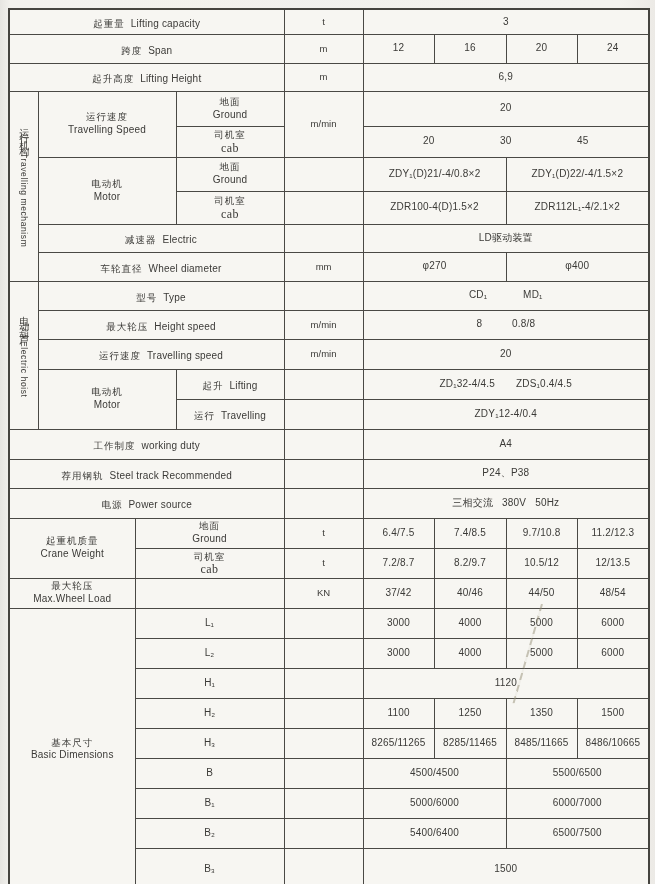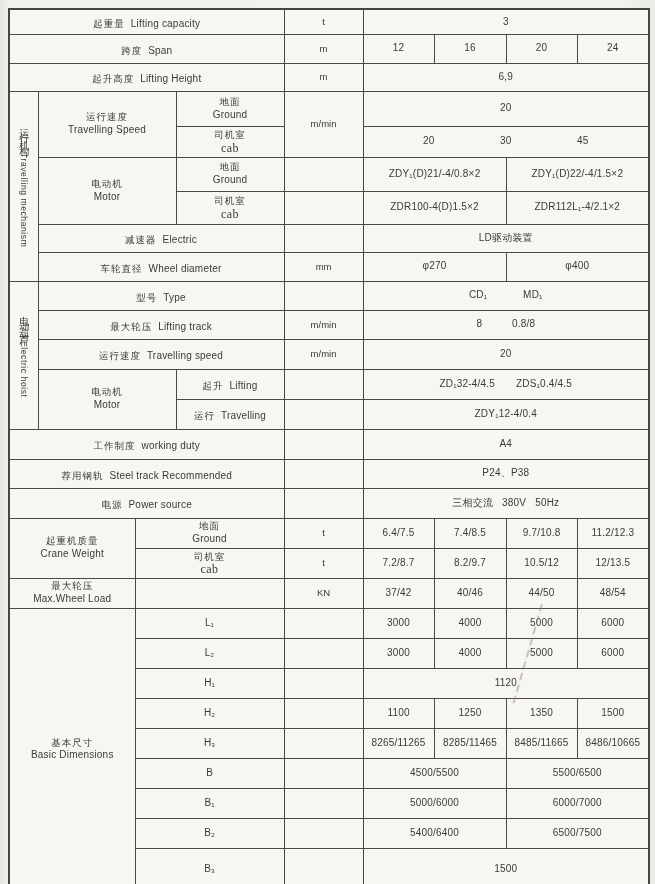--- a/index.html
+++ b/index.html
@@ -149,21 +149,21 @@
   <tr style="height:29px">
     <td rowspan="5" class="sec-cell">
       <div class="vert"><span class="zh">电动葫芦</span><span class="en">Electric hoist</span></div>
     </td>
     <td colspan="3" class="inline-lab"><span class="zh">型号</span><span class="en">Type</span></td>
     <td></td>
     <td colspan="4" class="val">CD₁            MD₁</td>
   </tr>
 
   <tr style="height:29px">
-    <td colspan="3" class="inline-lab"><span class="zh">最大轮压</span><span class="en">Lifting track</span></td>
+    <td colspan="3" class="inline-lab"><span class="zh">最大轮压</span><span class="en">Height speed</span></td>
     <td class="unit">m/min</td>
     <td colspan="4" class="val">8          0.8/8</td>
   </tr>
 
   <tr style="height:30px">
     <td colspan="3" class="inline-lab"><span class="zh">运行速度</span><span class="en">Travelling speed</span></td>
     <td class="unit">m/min</td>
     <td colspan="4" class="val">20</td>
   </tr>
 
@@ -296,21 +296,21 @@
     <td></td>
     <td class="val">8265/11265</td>
     <td class="val">8285/11465</td>
     <td class="val">8485/11665</td>
     <td class="val">8486/10665</td>
   </tr>
 
   <tr style="height:30px">
     <td colspan="2" class="dim">B</td>
     <td></td>
-    <td colspan="2" class="val">4500/5500</td>
+    <td colspan="2" class="val">4500/4500</td>
     <td colspan="2" class="val">5500/6500</td>
   </tr>
 
   <tr style="height:30px">
     <td colspan="2" class="dim">B₁</td>
     <td></td>
     <td colspan="2" class="val">5000/6000</td>
     <td colspan="2" class="val">6000/7000</td>
   </tr>
 

